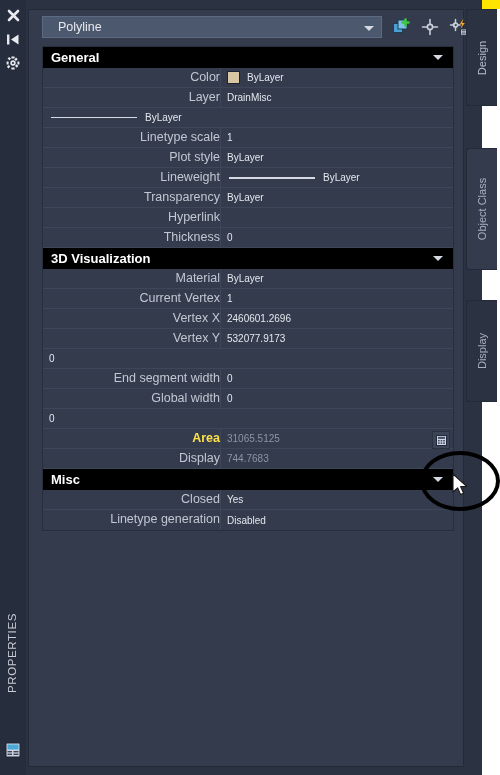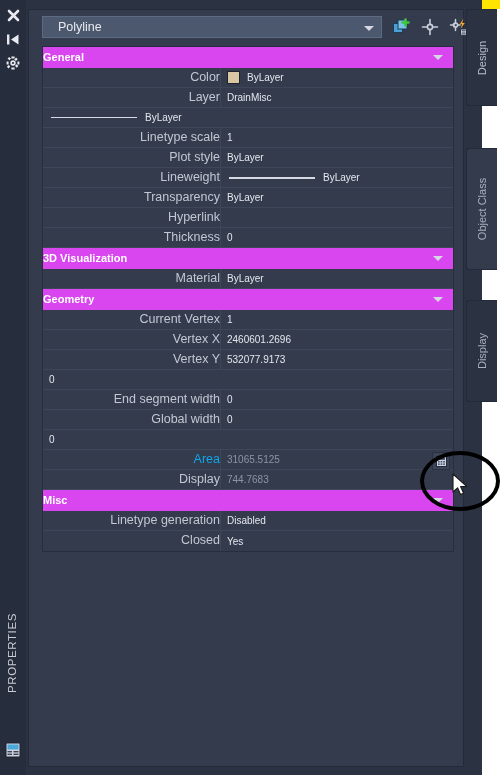--- a/index.html
+++ b/index.html
@@ -190,25 +190,26 @@
     left: 13px;
     top: 36px;
     width: 412px;
     border: 1px solid #262d3d;
     box-sizing: border-box;
   }
 
   .section-hdr {
     position: relative;
     height: 21px;
-    background: #d946ef;
+    background: #000000;
     color: #ffffff;
-    font-size: 11px;
+    font-size: 13px;
     font-weight: bold;
     line-height: 21px;
+    padding-left: 8px;
     box-sizing: border-box;
   }
   .section-hdr .sec-arrow {
     position: absolute;
     right: 10px;
     top: 8px;
     width: 0; height: 0;
     border-left: 5px solid transparent;
     border-right: 5px solid transparent;
     border-top: 5px solid #d5d9e1;
@@ -242,21 +243,21 @@
     padding-left: 6px;
     box-sizing: border-box;
     color: #e4e7ed;
     font-size: 10px;
     line-height: 19px;
     display: flex;
     align-items: center;
     white-space: nowrap;
     overflow: hidden;
   }
-  .prow.selected .pname { font-weight: normal; color: #0ea5e9; }
+  .prow.selected .pname { font-weight: bold; color: #fde047; }
   .pval.readonly { color: #8d94a3; }
 
   .swatch {
     display: inline-block;
     width: 11px;
     height: 11px;
     background: #d9c7a3;
     border: 1px solid #1d2330;
     margin-right: 7px;
     flex: 0 0 auto;
@@ -460,21 +461,20 @@
               <span>0</span>
             </div>
           </div>
           <div class="section-hdr"><span>3D Visualization</span><span class="sec-arrow"></span></div>
           <div class="prow">
             <div class="pname">Material</div>
             <div class="pval">
               <span>ByLayer</span>
             </div>
           </div>
-          <div class="section-hdr"><span>Geometry</span><span class="sec-arrow"></span></div>
           <div class="prow">
             <div class="pname">Current Vertex</div>
             <div class="pval">
               <span>1</span>
             </div>
           </div>
           <div class="prow">
             <div class="pname">Vertex X</div>
             <div class="pval">
               <span>2460601.2696</span>
@@ -527,29 +527,29 @@
             </div>
           </div>
           <div class="prow">
             <div class="pname">Display</div>
             <div class="pval readonly">
               <span>744.7683</span>
             </div>
           </div>
           <div class="section-hdr"><span>Misc</span><span class="sec-arrow"></span></div>
           <div class="prow">
+            <div class="pname">Closed</div>
+            <div class="pval">
+              <span>Yes</span>
+            </div>
+          </div>
+          <div class="prow">
             <div class="pname">Linetype generation</div>
             <div class="pval">
               <span>Disabled</span>
-            </div>
-          </div>
-          <div class="prow">
-            <div class="pname">Closed</div>
-            <div class="pval">
-              <span>Yes</span>
             </div>
           </div>
         </div>
     </div>
 
     <div class="tab-rail">
       <div class="vtab vtab-design">
         <span>Design</span>
       </div>
       <div class="vtab vtab-objectclass">

